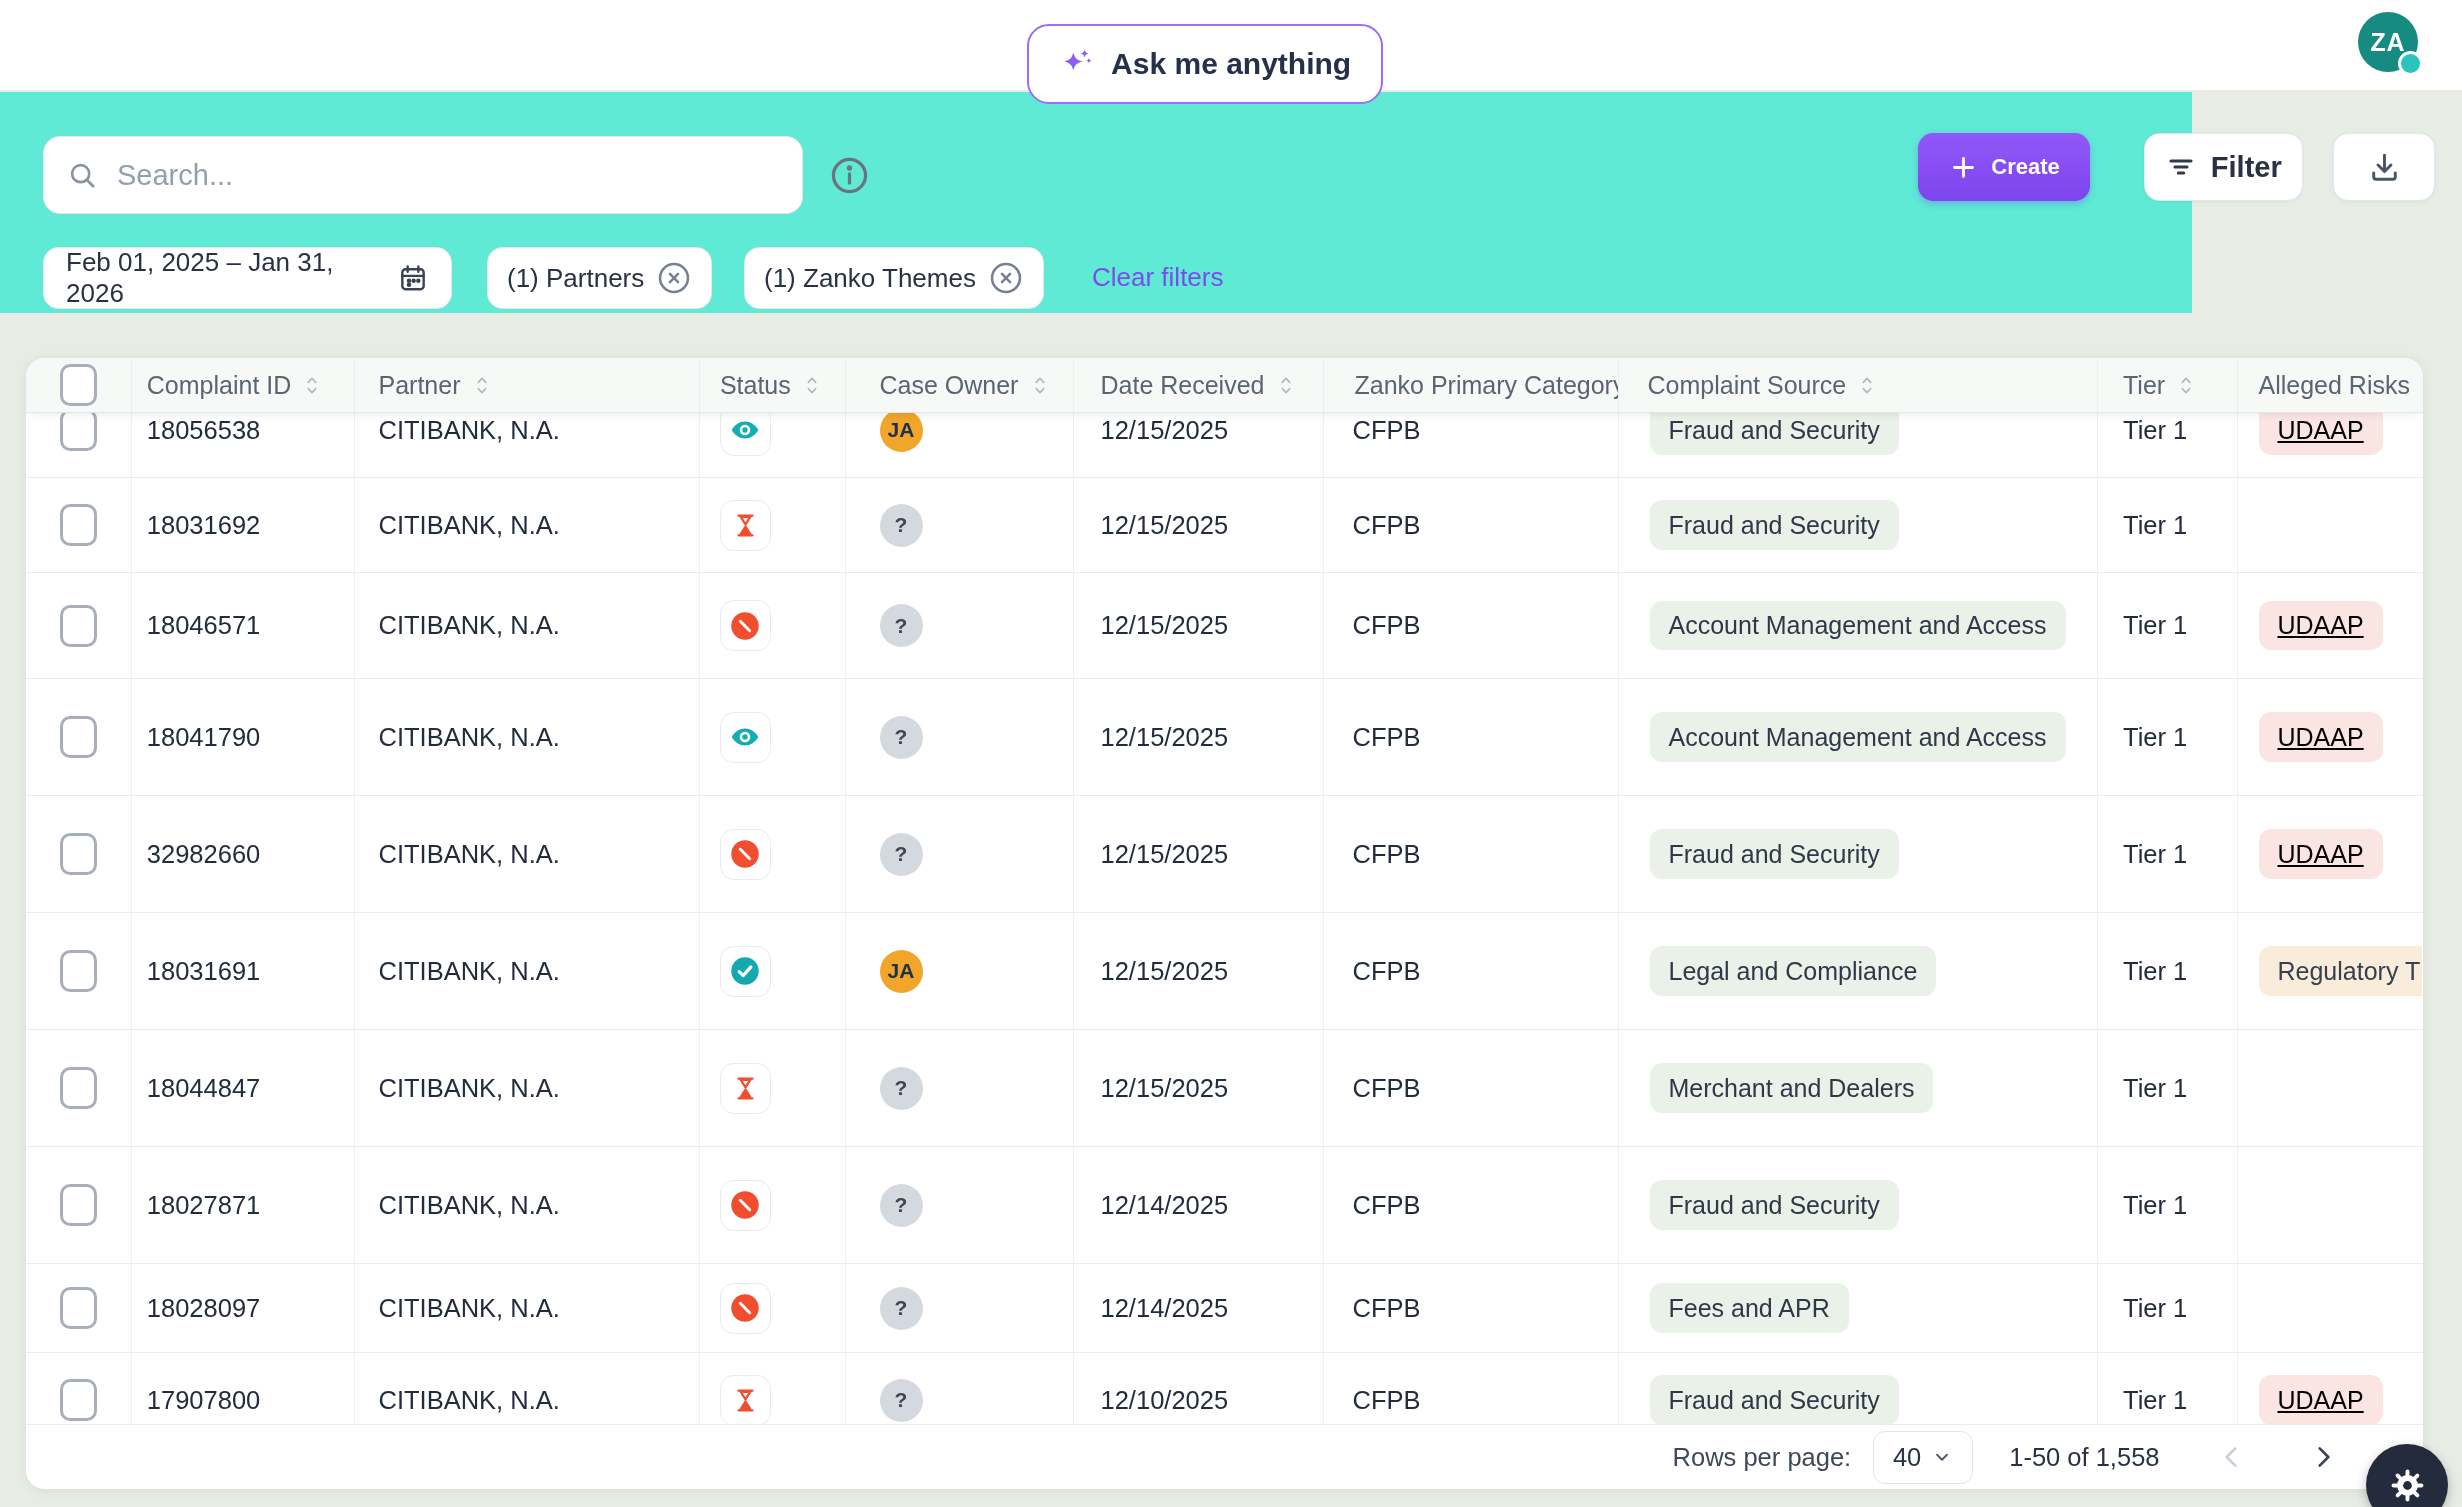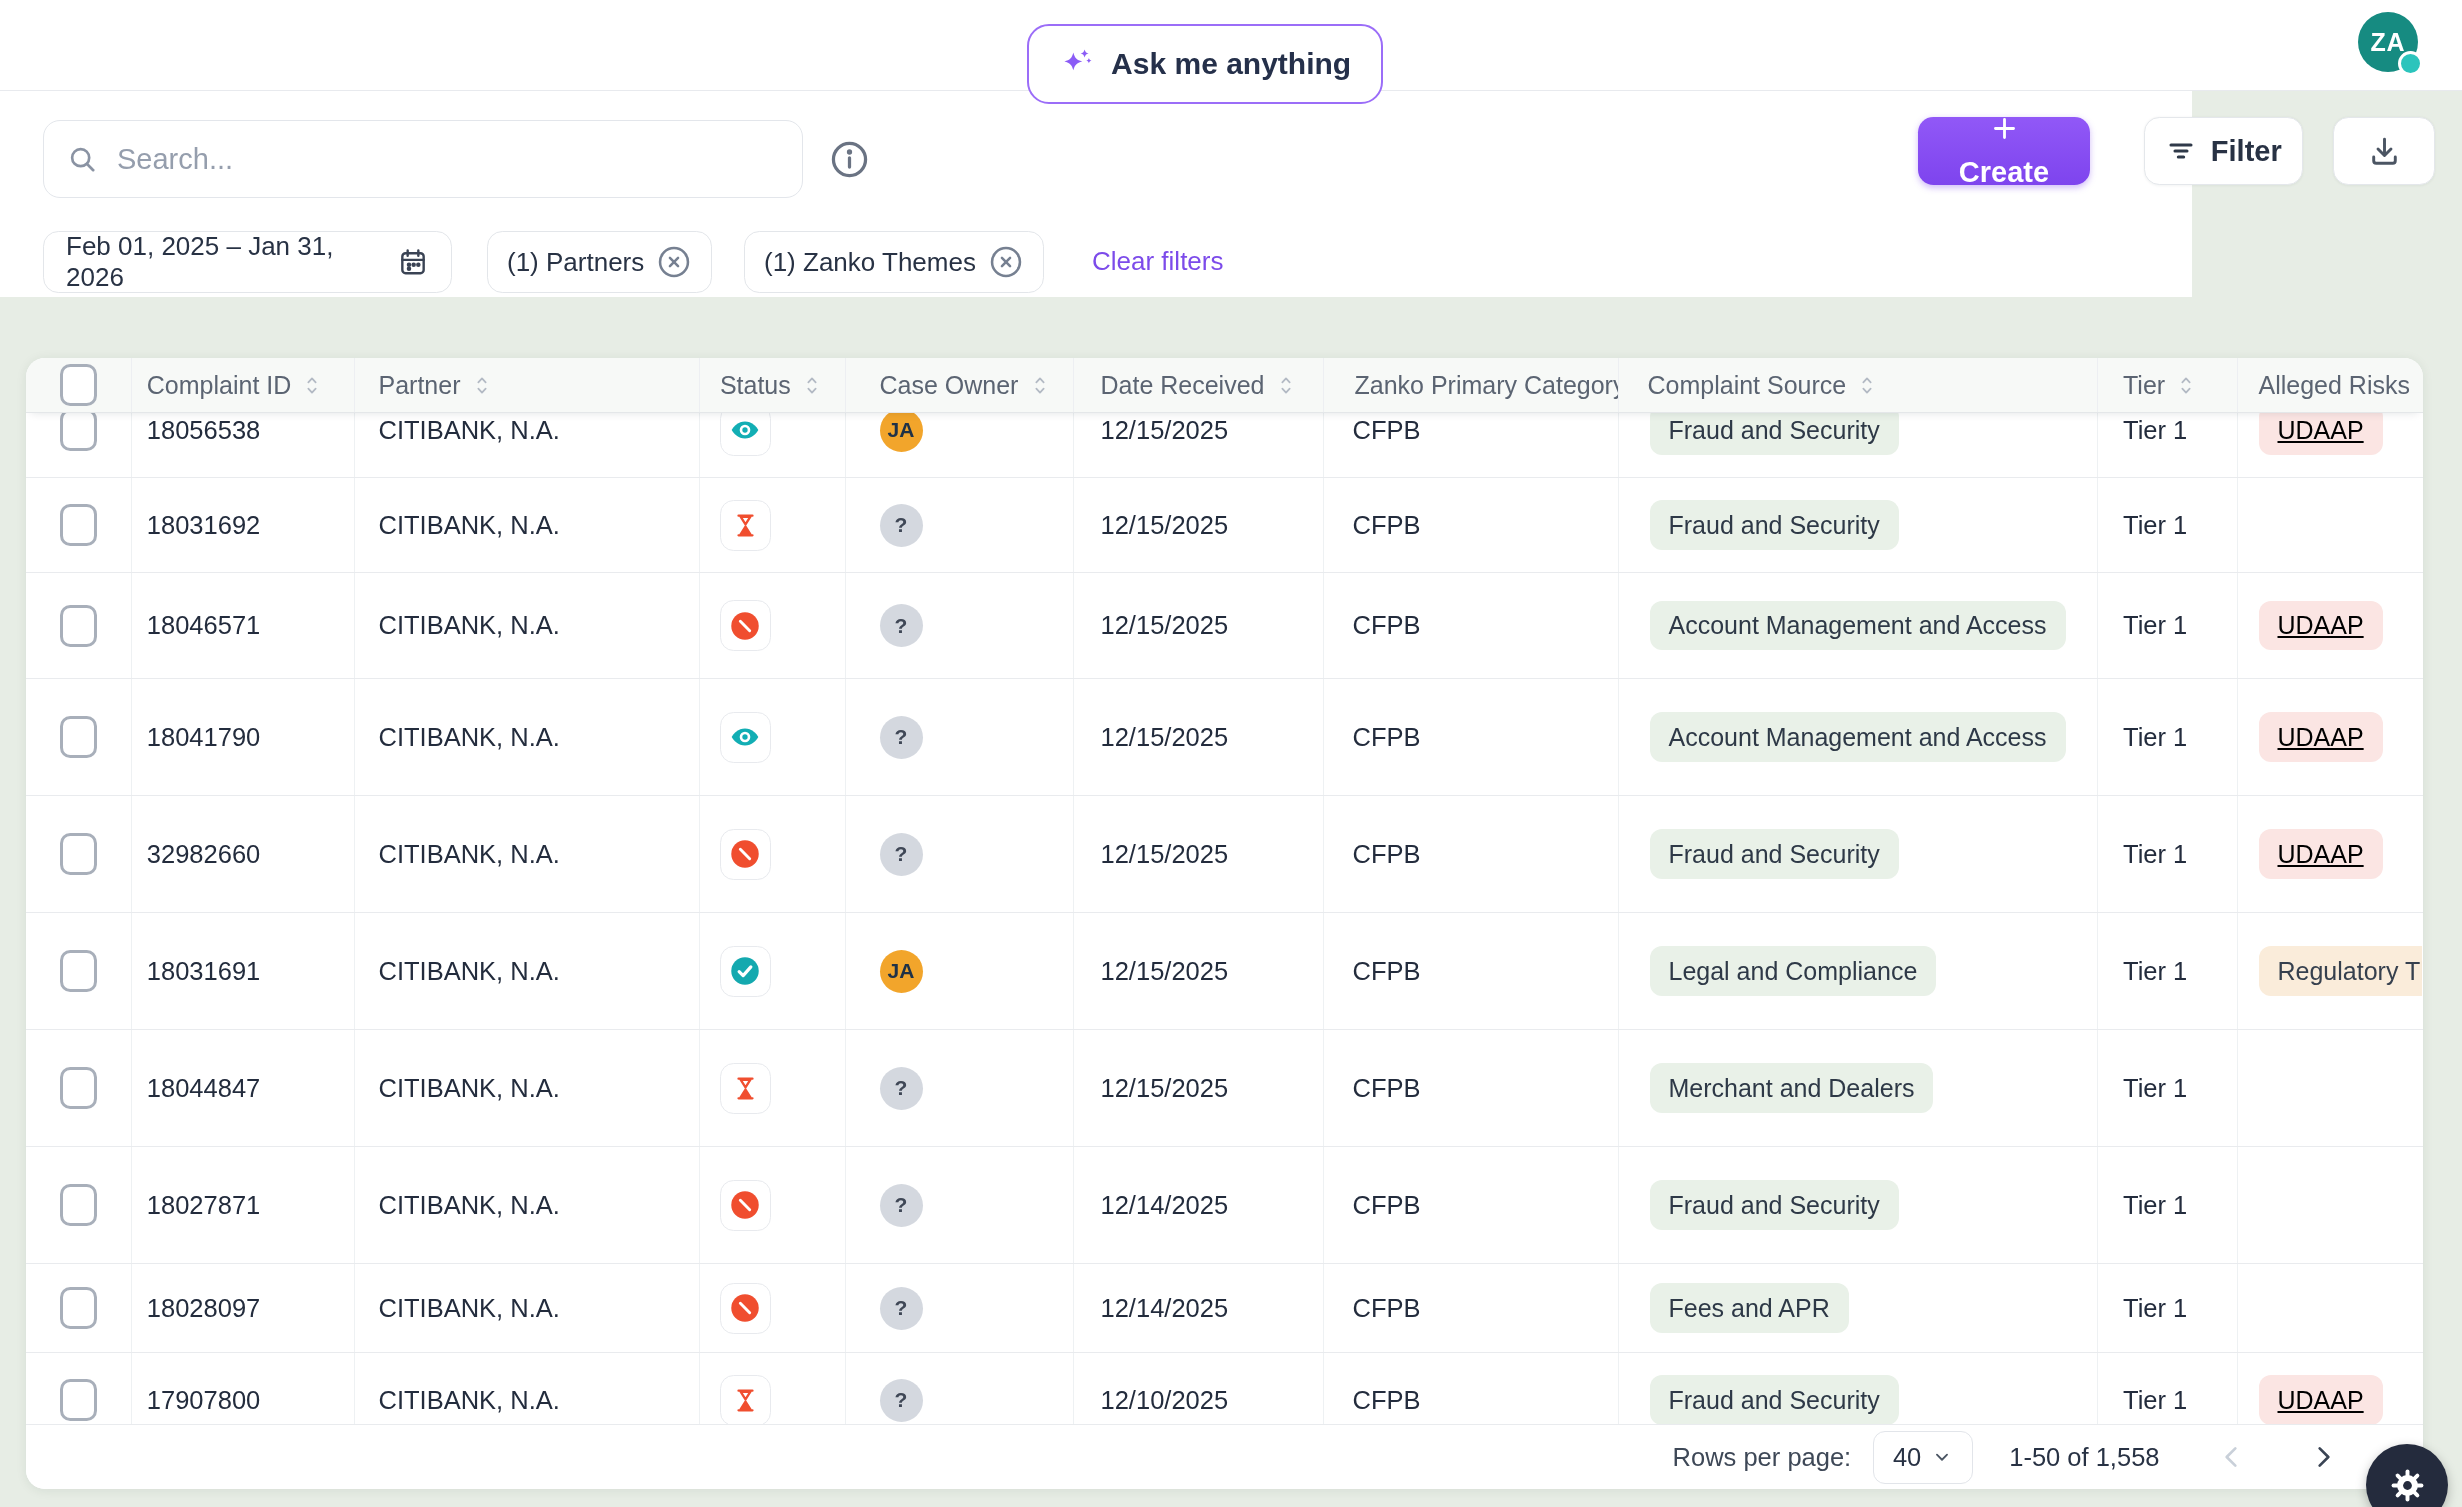--- a/index.html
+++ b/index.html
@@ -9,29 +9,29 @@
   }
   
   .topbar{position:absolute;left:0;top:0;width:2462px;height:90px;background:#fff;border-bottom:1.7px solid #E8EAEE;z-index:30;}
   .ask-btn{position:absolute;left:1027px;top:24px;width:356px;height:80px;box-sizing:border-box;
     border:2.6px solid #9B6DF8;border-radius:22px;background:#fff;display:flex;align-items:center;justify-content:center;gap:15.3px;
     font-size:30px;font-weight:600;color:#25304A;cursor:pointer;}
   .avatar{position:absolute;left:2358px;top:12px;width:60px;height:60px;border-radius:50%;background:#168B81;
     color:#fff;font-size:25px;font-weight:700;display:flex;align-items:center;justify-content:center;letter-spacing:0.9px;cursor:pointer;}
   .avatar-dot{position:absolute;left:2398px;top:51px;width:19px;height:19px;border-radius:50%;background:#2BC4BC;border:3.4px solid #fff;}
   
-  .toolbar{position:absolute;left:0;top:76px;width:2192px;height:221px;background:#ffffff;z-index:20;}
+  .toolbar{position:absolute;left:0;top:92px;width:2192px;height:221px;background:#5eead4;z-index:20;}
   .search-box{position:absolute;left:43px;top:44px;width:760px;height:78px;box-sizing:border-box;border:1.7px solid #E3E6EB;border-radius:17px;
     background:#fff;display:flex;align-items:center;padding:0 22px;gap:17px;}
   .search-box input{border:none;outline:none;font-size:29px;color:#25304A;flex:1;font-family:inherit;background:transparent;}
   .search-box input::placeholder{color:#959EAD;}
   .info-btn{position:absolute;left:829px;top:63px;width:41px;height:41px;cursor:pointer;}
   .btn{position:absolute;top:41px;height:68px;box-sizing:border-box;border-radius:15.3px;display:flex;align-items:center;justify-content:center;cursor:pointer;}
   .btn-create{left:1918px;width:172px;background:linear-gradient(180deg,#9158F7,#7E44EE);box-shadow:0 2.6px 6.8px rgba(126,68,238,.35);
-    color:#fff;font-size:29px;font-weight:600;gap:12px;flex-direction:column;}
+    color:#fff;font-size:22px;font-weight:600;gap:12px;}
   .btn-filter{left:2144px;width:159px;background:#fff;border:1.7px solid #E4E7EB;color:#283244;font-size:29px;font-weight:600;gap:13.6px;box-shadow:0 0.9px 2.6px rgba(20,30,40,.05);}
   .btn-export{left:2333px;width:102px;background:#fff;border:1.7px solid #E4E7EB;box-shadow:0 0.9px 2.6px rgba(20,30,40,.05);}
   
   .chip{position:absolute;top:155px;height:62px;box-sizing:border-box;border:1.7px solid #E3E6EA;border-radius:15.3px;background:#fff;
     display:flex;align-items:center;font-size:26px;color:#283244;cursor:pointer;}
   .chip-date{left:43px;width:409px;padding:0 22px;justify-content:space-between;}
   .chip-x{display:flex;align-items:center;gap:12px;padding:0 19px;}
   .chip-partners{left:487px;}
   .chip-themes{left:744px;}
   .clear-link{position:absolute;left:1092px;top:170px;font-size:26px;font-weight:500;color:#7C4BEA;cursor:pointer;}

